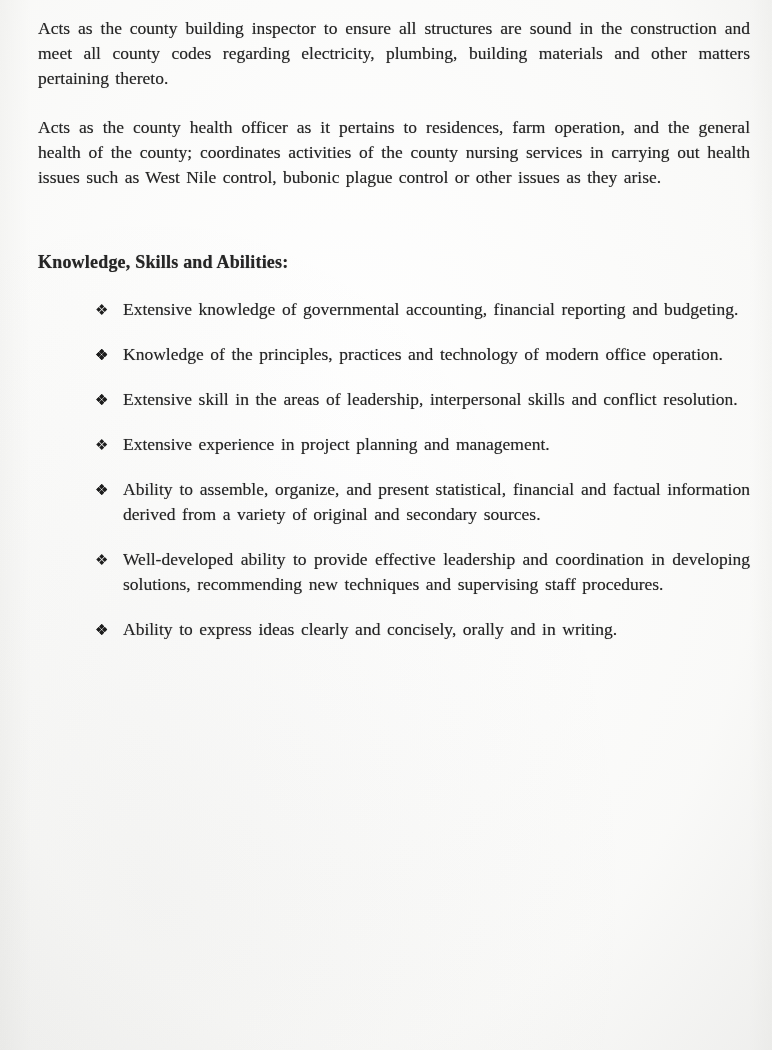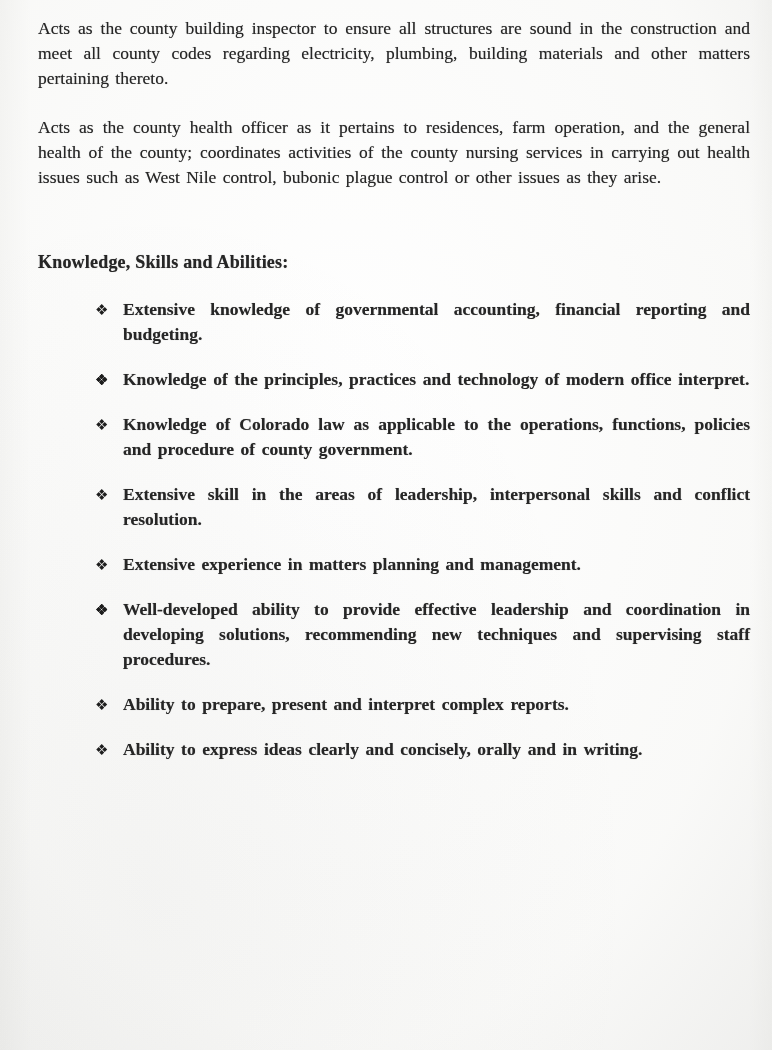--- a/index.html
+++ b/index.html
@@ -60,21 +60,20 @@
     font-family: "DejaVu Sans", sans-serif;
     font-size: 15px;
     line-height: 25px;
     color: #1d1d1d;
   }
   .bullet-text {
     display: block;
     text-align: justify;
     word-spacing: 2.2px;
     text-shadow: 0 0 0.7px rgba(55,55,55,0.55);
-    font-weight: bold;
   }
 </style>
 </head>
 <body>
 
 <div class="page">
   <div class="scan-texture"></div>
 
   <p class="para">Acts as the county building inspector to ensure all structures are sound in the construction and meet all county codes regarding electricity, plumbing, building materials and other matters pertaining thereto.</p>
   <p class="para">Acts as the county health officer as it pertains to residences, farm operation, and the general health of the county; coordinates activities of the county nursing services in carrying out health issues such as West Nile control, bubonic plague control or other issues as they arise.</p>
@@ -87,46 +86,45 @@
       <span class="bullet-text">Extensive knowledge of governmental accounting, financial reporting and budgeting.</span>
     </div>
     <div class="bullet-item">
       <span class="bullet-glyph">❖</span>
     </div>
     <div class="bullet-item">
       <span class="bullet-glyph">❖</span>
     </div>
     <div class="bullet-item">
       <span class="bullet-glyph">❖</span>
-      <span class="bullet-text">Knowledge of the principles, practices and technology of modern office interpret.</span>
+      <span class="bullet-text">Knowledge of the principles, practices and technology of modern office operation.</span>
     </div>
     <div class="bullet-item">
       <span class="bullet-glyph">❖</span>
-      <span class="bullet-text">Knowledge of Colorado law as applicable to the operations, functions, policies and procedure of county government.</span>
     </div>
     <div class="bullet-item">
       <span class="bullet-glyph">❖</span>
       <span class="bullet-text">Extensive skill in the areas of leadership, interpersonal skills and conflict resolution.</span>
     </div>
     <div class="bullet-item">
       <span class="bullet-glyph">❖</span>
-      <span class="bullet-text">Extensive experience in matters planning and management.</span>
+      <span class="bullet-text">Extensive experience in project planning and management.</span>
     </div>
     <div class="bullet-item">
       <span class="bullet-glyph">❖</span>
     </div>
     <div class="bullet-item">
       <span class="bullet-glyph">❖</span>
+      <span class="bullet-text">Ability to assemble, organize, and present statistical, financial and factual information derived from a variety of original and secondary sources.</span>
     </div>
     <div class="bullet-item">
       <span class="bullet-glyph">❖</span>
       <span class="bullet-text">Well-developed ability to provide effective leadership and coordination in developing solutions, recommending new techniques and supervising staff procedures.</span>
     </div>
     <div class="bullet-item">
       <span class="bullet-glyph">❖</span>
-      <span class="bullet-text">Ability to prepare, present and interpret complex reports.</span>
     </div>
     <div class="bullet-item">
       <span class="bullet-glyph">❖</span>
       <span class="bullet-text">Ability to express ideas clearly and concisely, orally and in writing.</span>
     </div>
   </div>
 </div>
 
 </body></html>

